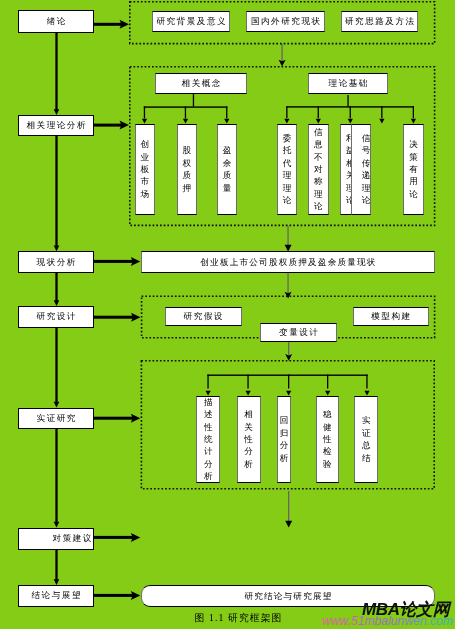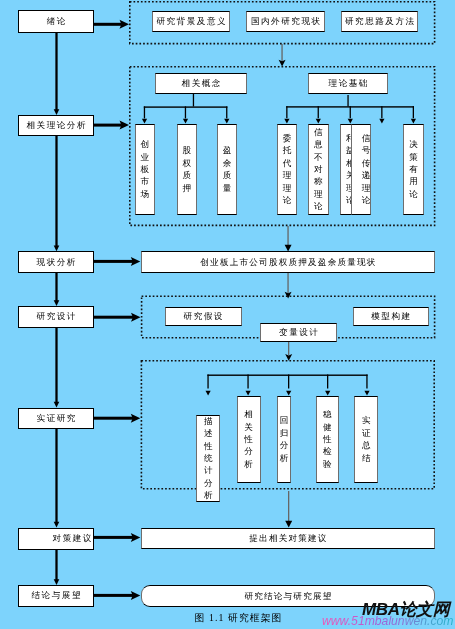--- a/index.html
+++ b/index.html
@@ -1,18 +1,18 @@
 <!DOCTYPE html>
 <html><head>
 <meta charset="utf-8">
 <style>
   html,body{margin:0;padding:0;background:#fff;}
   body{width:455px;height:629px;overflow:hidden;
        font-family:"Liberation Serif","DejaVu Serif",serif;color:#000;}
-  #page{position:relative;width:455px;height:629px;background:#7dd3fc;}
+  #page{position:relative;width:455px;height:629px;background:#84cc16;}
   .abs{position:absolute;box-sizing:border-box;}
 
   
   .stage{border:1.3px solid #000;background:#fff;
          display:flex;align-items:center;justify-content:center;
          font-size:8.6px;letter-spacing:1.5px;line-height:1;text-indent:1.5px;
          white-space:nowrap;}
 
   
   .sbox{background:#fff;
@@ -228,39 +228,36 @@
   <div class="abs sbox" style="left:164.5px;top:307px;width:77px;height:19px;">
     <span>研究假设</span>
   </div>
   <div class="abs sbox" style="left:260px;top:307px;width:77px;height:19px;margin-top:16px;">
     <span>变量设计</span>
   </div>
   <div class="abs sbox" style="left:352.7px;top:307px;width:76px;height:19px;">
     <span>模型构建</span>
   </div>
 
-  <div class="abs vbox" style="left:196.4px;top:396px;width:24px;height:86.5px;margin-top:19px;">
+  <div class="abs vbox" style="left:196.4px;top:396px;width:24px;height:86.5px;">
     <span>描述性统计分析</span>
   </div>
   <div class="abs vbox" style="left:236.6px;top:396px;width:24px;height:86.5px;">
     <span>相关性分析</span>
   </div>
   <div class="abs vbox" style="left:277px;top:396px;width:14px;height:86.5px;">
     <span>回归分析</span>
   </div>
   <div class="abs vbox" style="left:315.8px;top:396px;width:23px;height:86.5px;">
     <span>稳健性检验</span>
   </div>
   <div class="abs vbox" style="left:354.4px;top:396px;width:24px;height:86.5px;">
     <span>实证总结</span>
   </div>
 
-  <div class="abs wide" style="left:140.8px;top:527.5px;width:294.2px;height:21.6px;">
-    <span>提出相关对策建议</span>
-  </div>
 
   <div class="abs wide" style="left:140.8px;top:585px;width:294.2px;height:21.6px;border-radius:9px;">
     <span>研究结论与研究展望</span>
   </div>
 
   <div class="capt" style="left:11px;top:612px;width:455px;"><span>图 1.1  研究框架图</span></div>
 
   <div class="wm-brand" style="left:362px;top:598px;">MBA论文网</div>
   <div class="wm-url" style="left:322px;top:614px;">www.51mbalunwen.com</div>
 </div>

